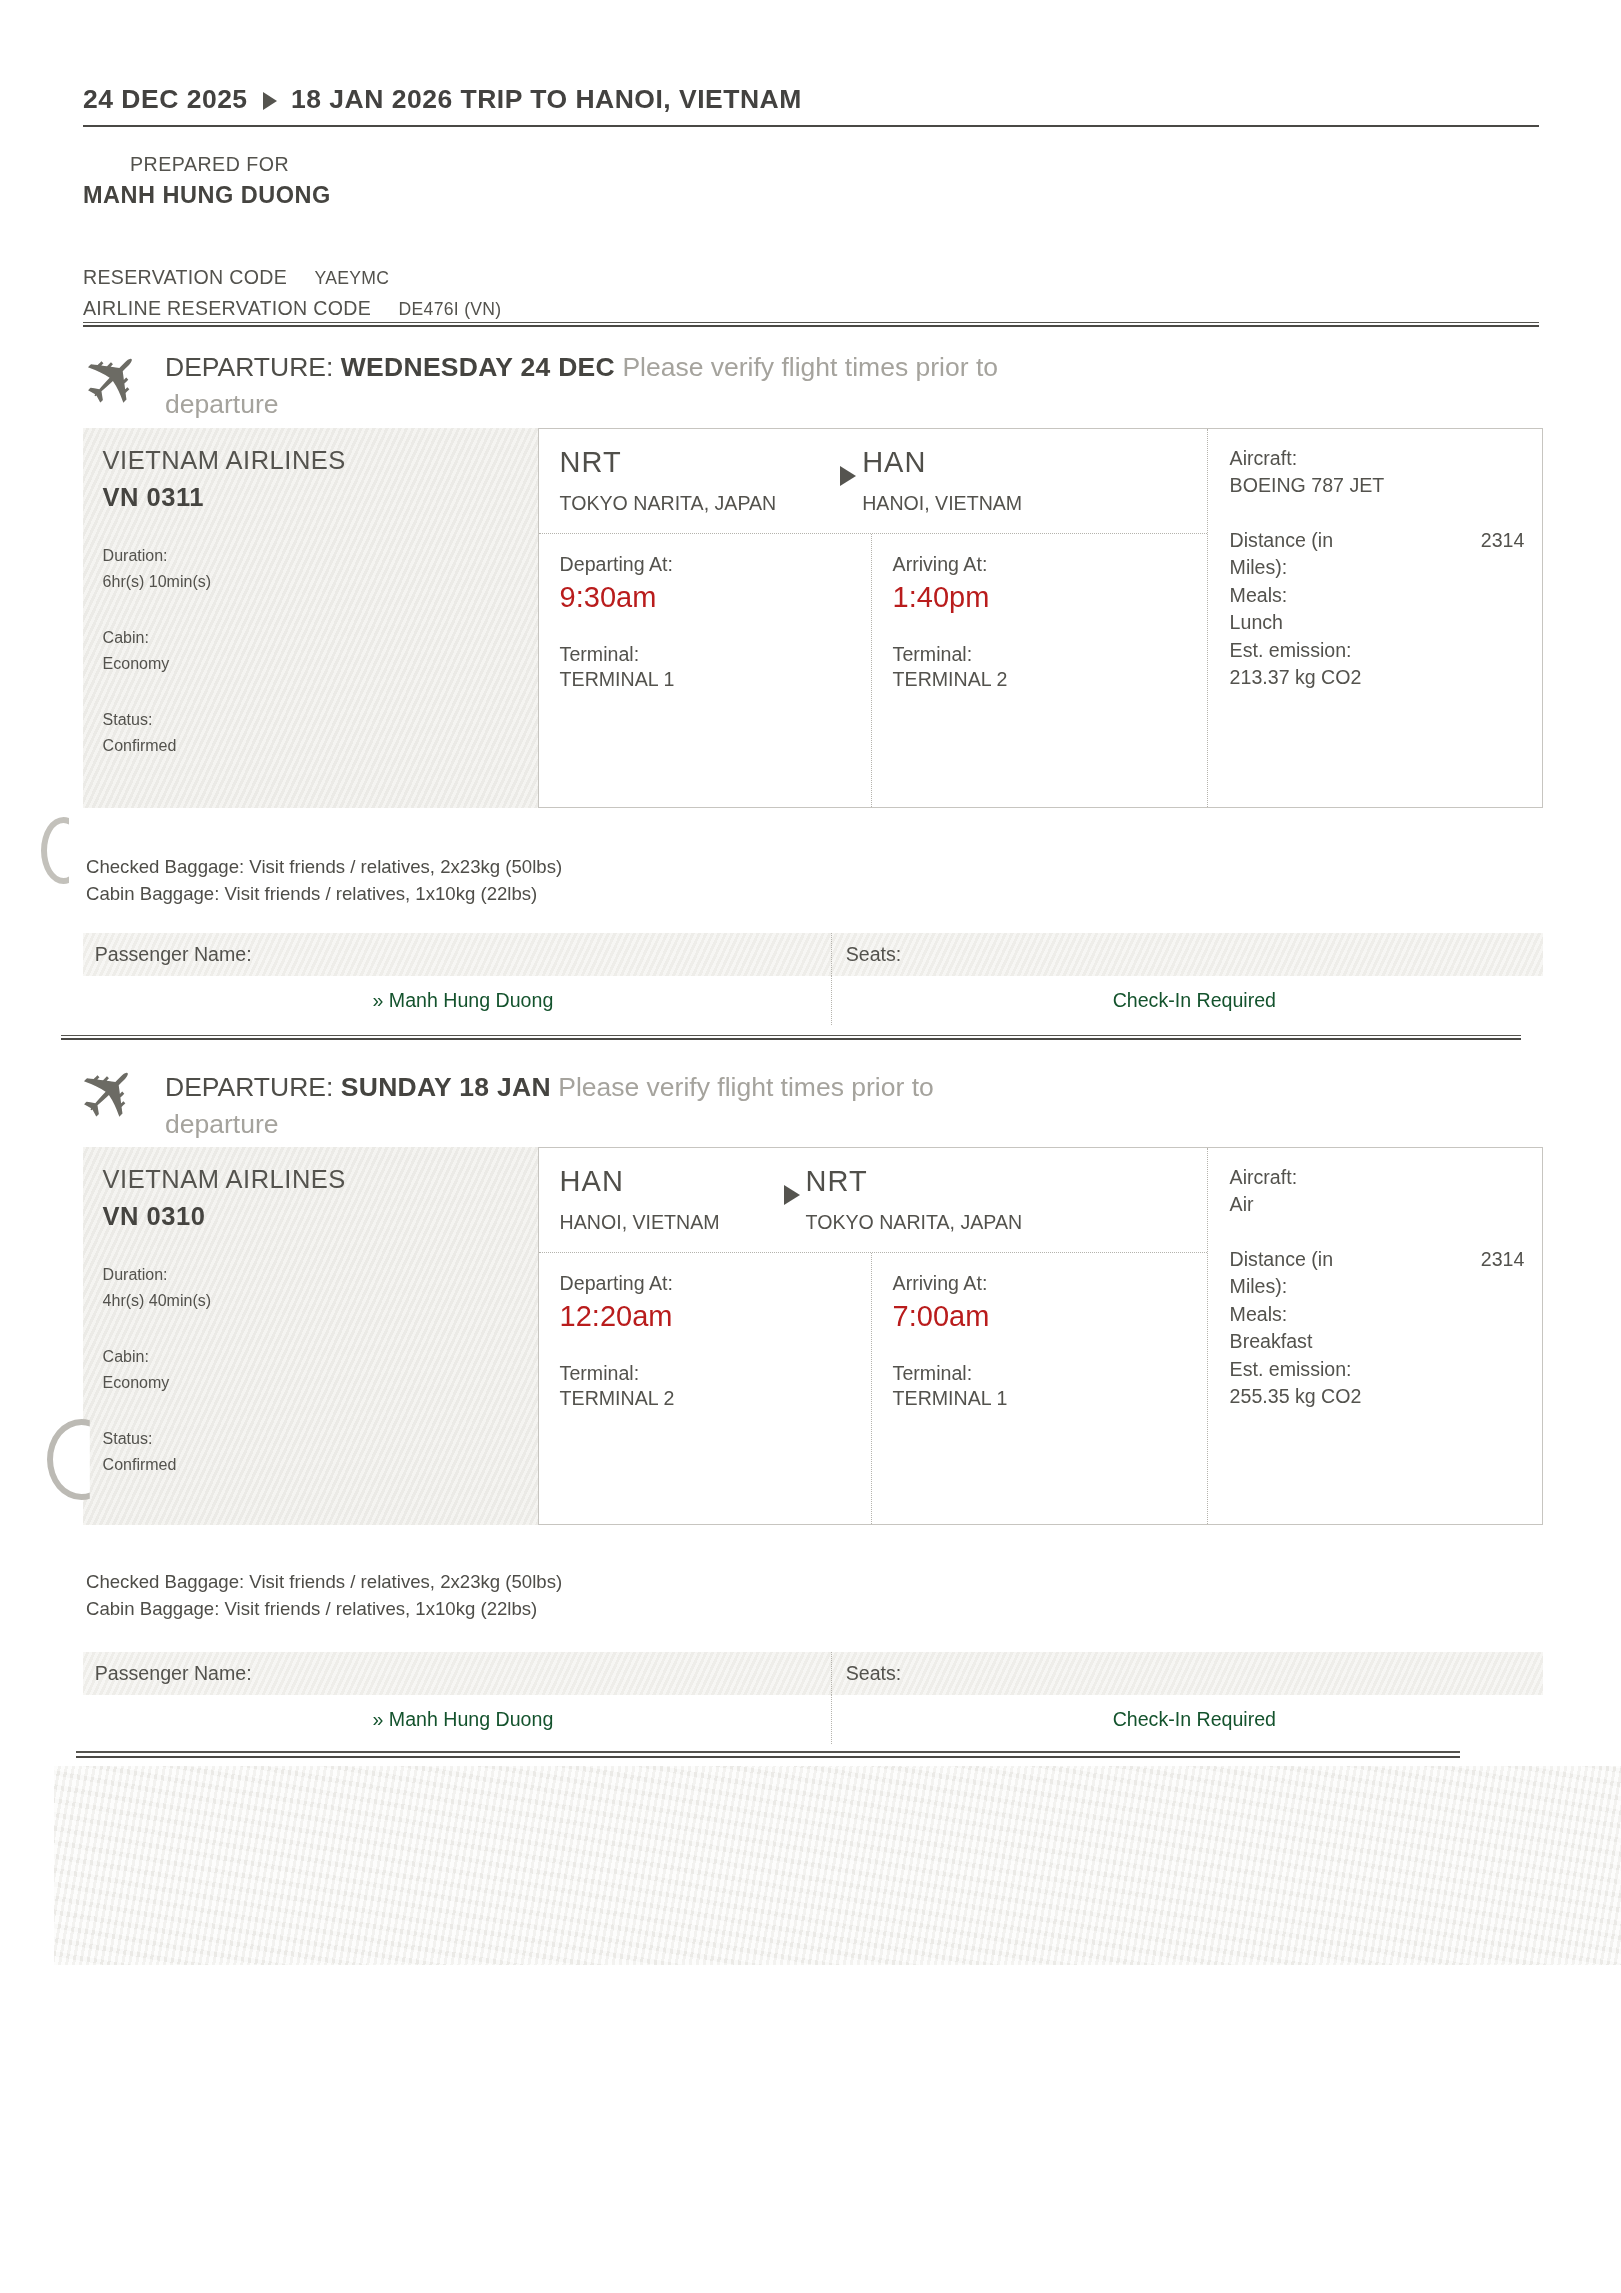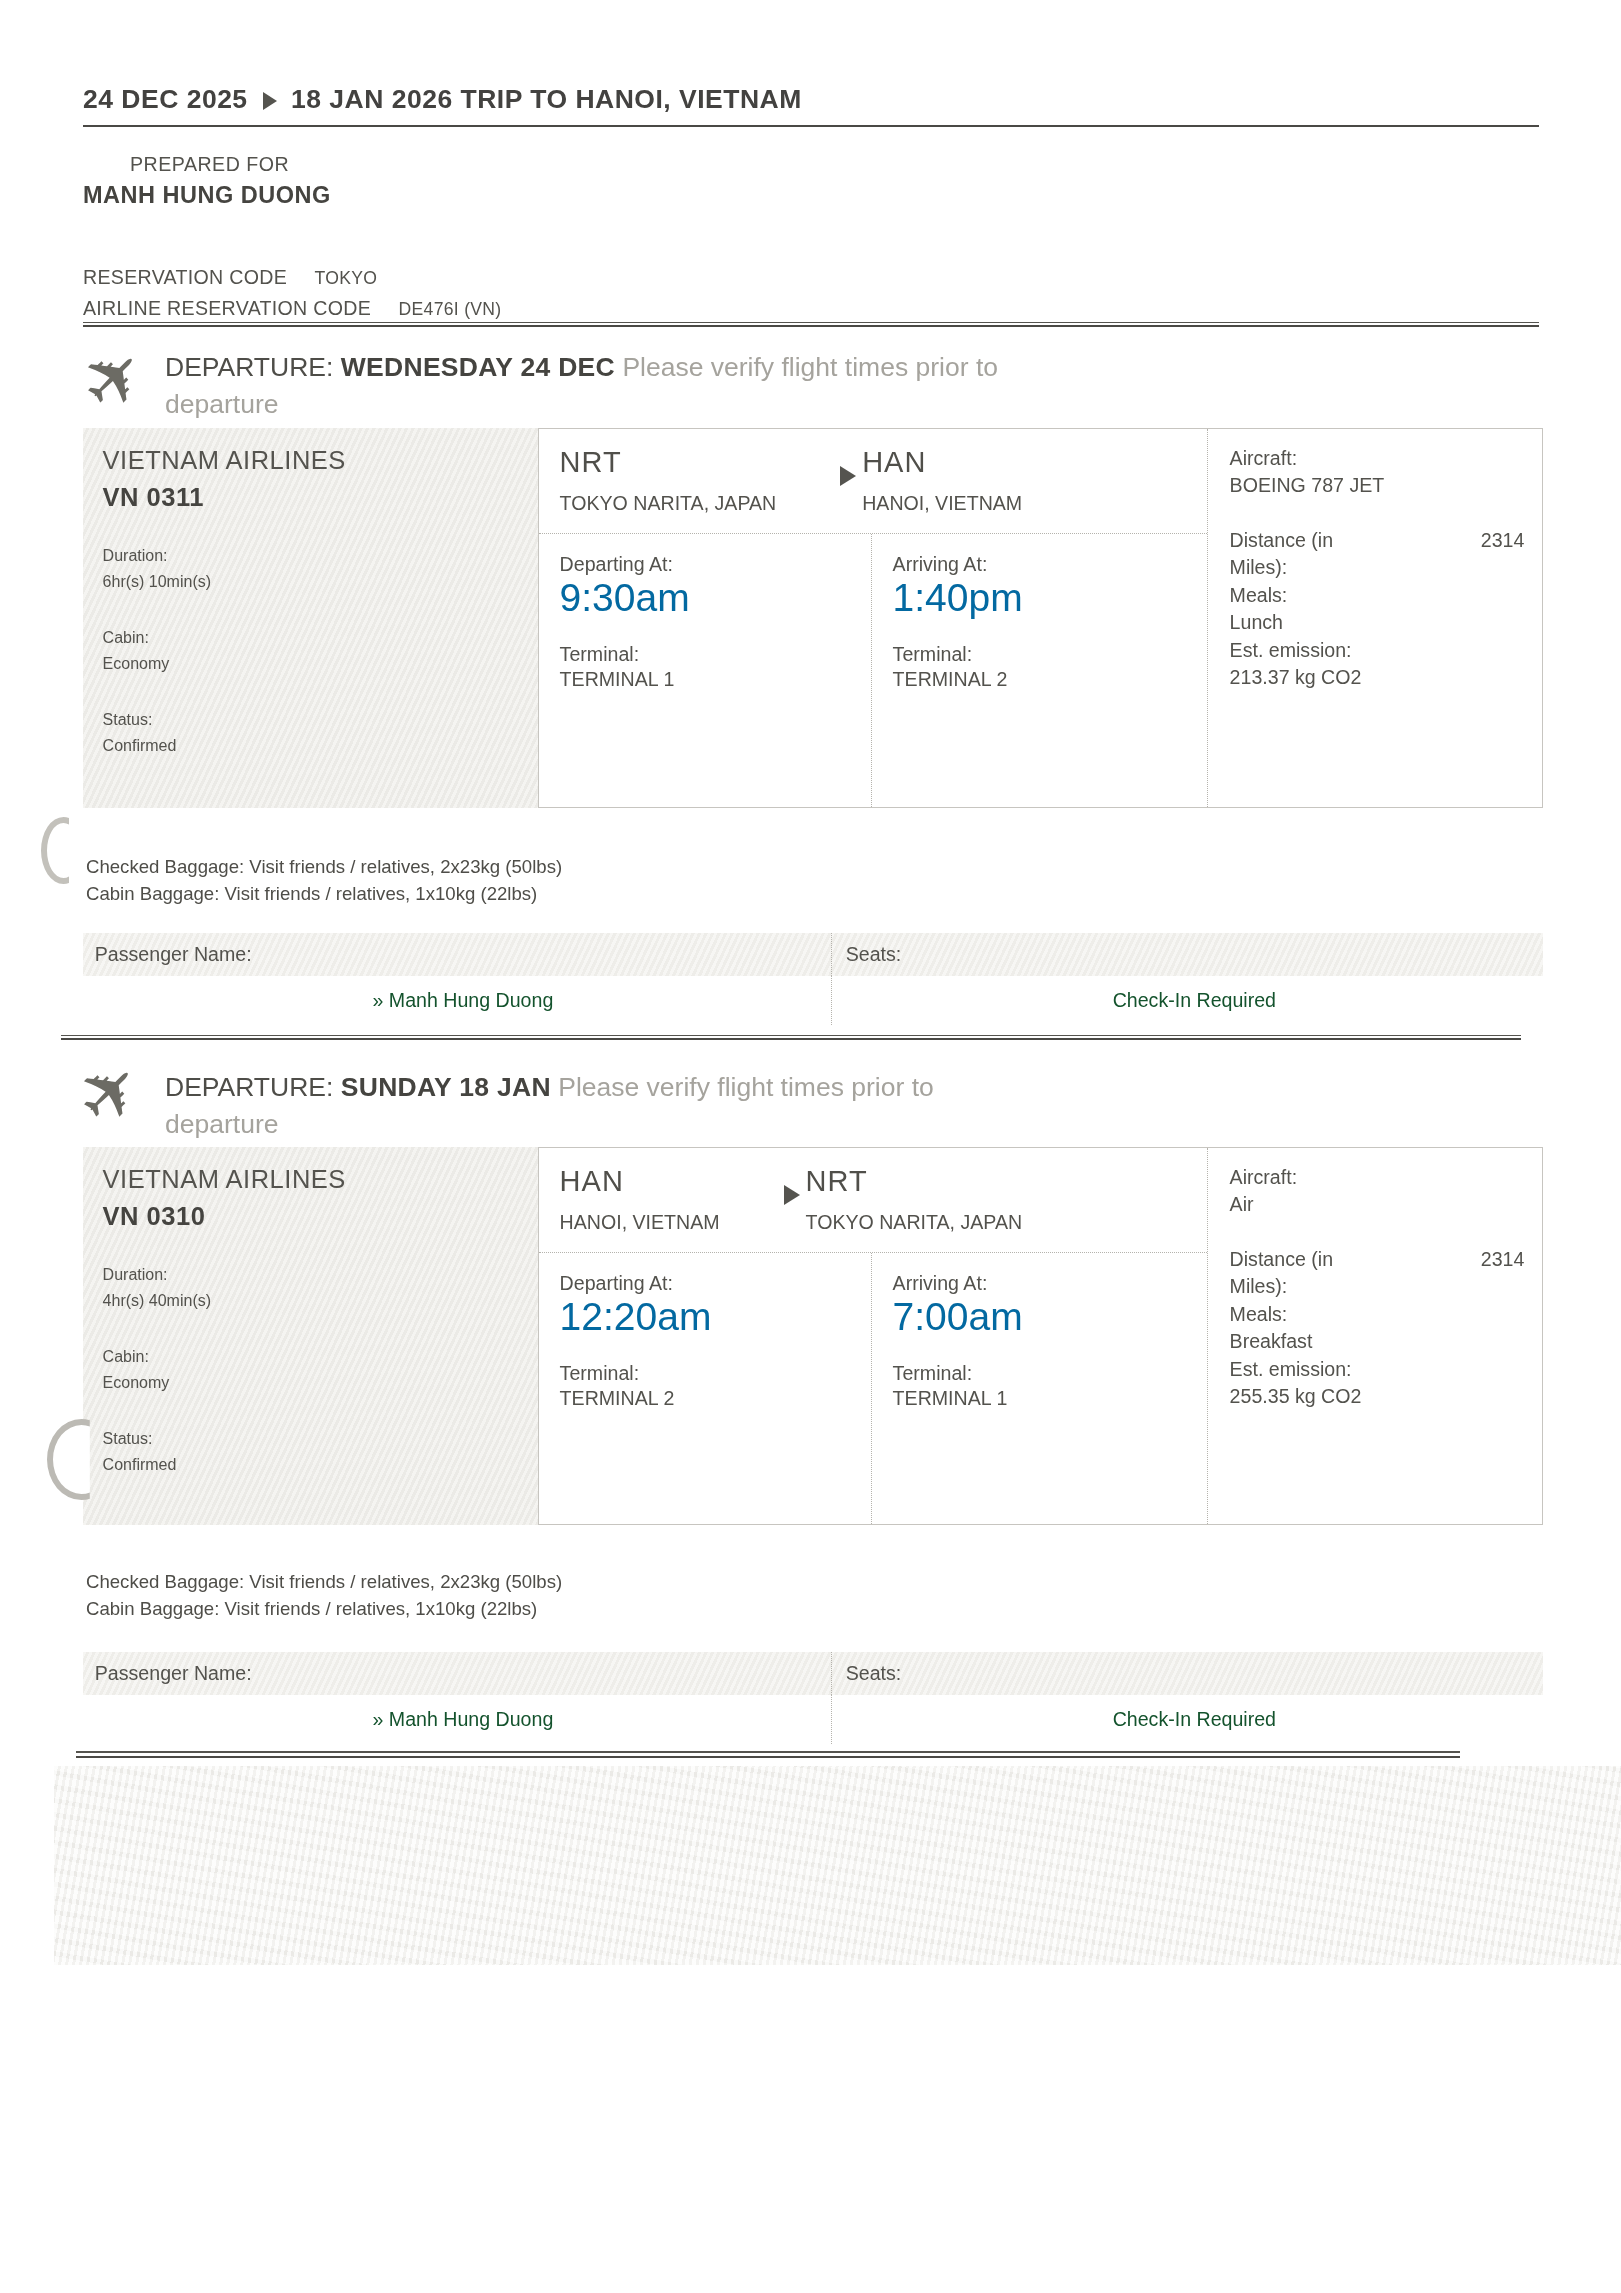--- a/index.html
+++ b/index.html
@@ -43,21 +43,21 @@
   .mid-col{width:668px;display:flex;flex-direction:column;box-sizing:border-box;}
   .route-row{height:104px;box-sizing:border-box;padding:15.7px 0 0 20.6px;display:flex;align-items:flex-start;}
   .ap-code{font-size:29px;line-height:35px;color:#504f4a;letter-spacing:1px;}
   .ap-city{font-size:19.6px;line-height:25.5px;color:#53524d;margin-top:11px;white-space:nowrap;}
   .route-arrow{width:0;height:0;border-left:16.7px solid #55544f;border-top:10.8px solid transparent;
     border-bottom:10.8px solid transparent;margin:21.6px 5.9px 0 64px;flex:0 0 auto;}
   .legs-row{flex:1;display:flex;border-top:1px dotted #b5b3ad;}
   .leg{width:332px;box-sizing:border-box;padding:17.6px 0 0 20.6px;}
   .leg + .leg{border-left:1px dotted #b5b3ad;flex:1;}
   .leg-label{font-size:19.6px;line-height:25.5px;color:#53524d;}
-  .leg-time{font-size:39px;line-height:37px;color:#0369a1;margin-top:2px;}
+  .leg-time{font-size:29px;line-height:37px;color:#b91c1c;margin-top:2px;}
   .leg-term-label{margin-top:25.5px;}
   .right-col{flex:1;border-left:1px dotted #b5b3ad;box-sizing:border-box;
     padding:15.7px 17.6px 0 21.6px;font-size:19.6px;line-height:27.4px;color:#53524d;}
   .dist-row{display:flex;justify-content:space-between;margin-top:27.4px;}
 
   
   .baggage{left:86px;width:1372px;font-size:18.6px;line-height:27.4px;color:#4e4d48;}
 
   
   .pax{left:83px;width:1460px;}
@@ -84,21 +84,21 @@
 
 <div class="abs trip-title">
   <span>24 DEC 2025</span><span class="title-arrow"></span><span>18 JAN 2026 TRIP TO HANOI, VIETNAM</span>
 </div>
 <div class="abs hr-title"></div>
 
 <div class="abs prepared-label">PREPARED FOR</div>
 <div class="abs prepared-name">MANH HUNG DUONG</div>
 
 <div class="abs res-line">
-  <span>RESERVATION CODE</span><span class="res-code">TOKYO</span>
+  <span>RESERVATION CODE</span><span class="res-code">YAEYMC</span>
 </div>
 <div class="abs res-line res-line2">
   <span>AIRLINE RESERVATION CODE</span><span class="res-code">DE476I (VN)</span>
 </div>
 <div class="abs heavy-rule rule-top"></div>
 
 <div class="abs plane-icon" style="left:69px;top:333px;">
     <span>✈</span>
   </div>
 <div class="abs dep-head" style="top:349px;">

